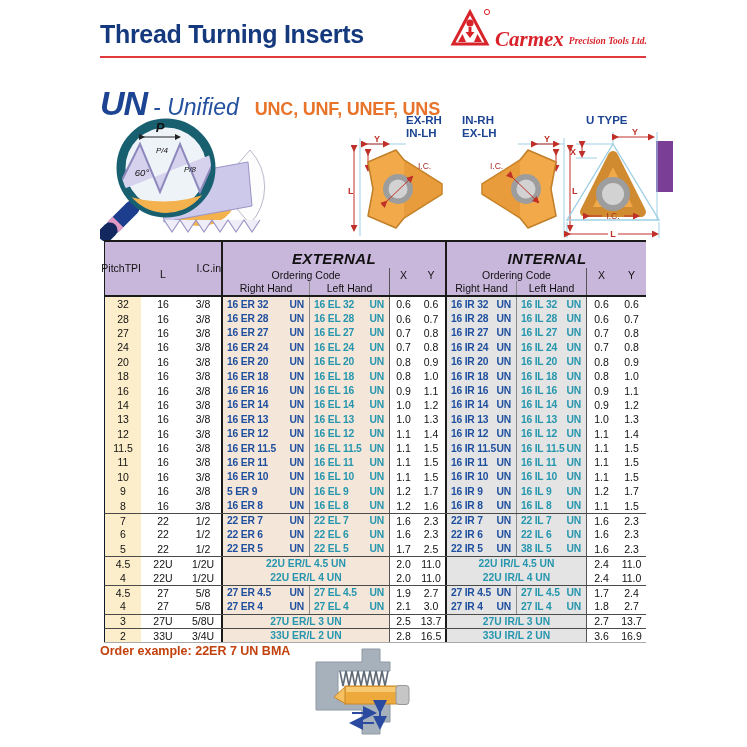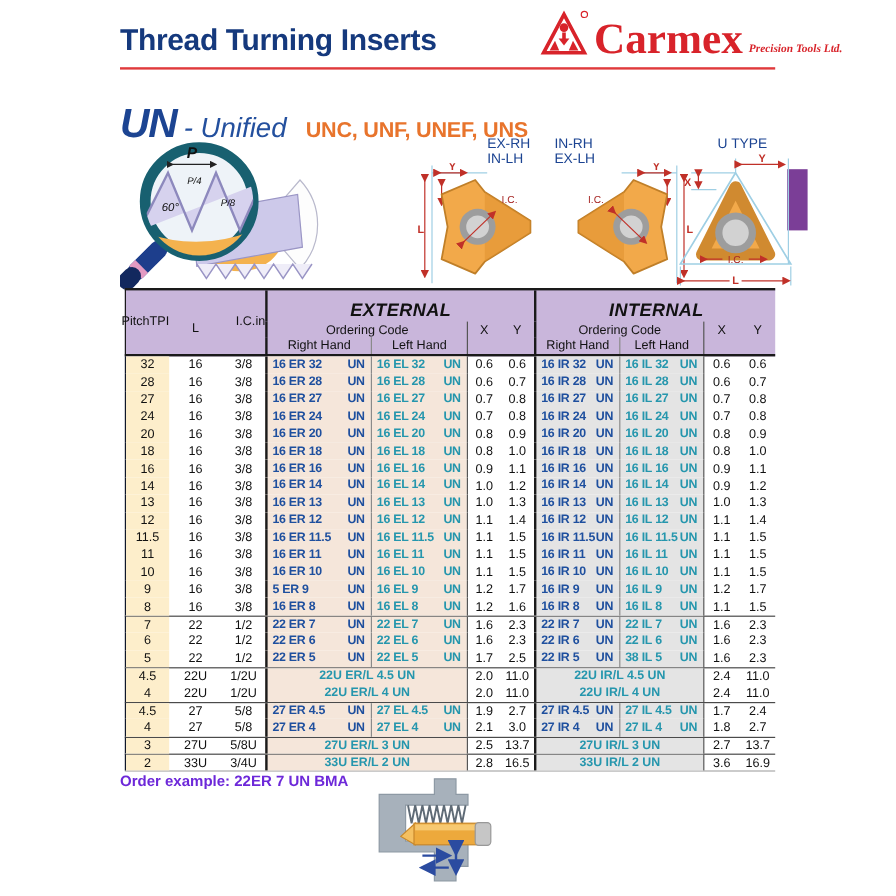--- a/index.html
+++ b/index.html
@@ -4,36 +4,36 @@
 <style>
   html,body{margin:0;padding:0;background:#fff;}
   .page{position:relative;width:747px;height:747px;background:#fff;overflow:hidden;
         font-family:"Liberation Sans",sans-serif;}
 
   
   .title{position:absolute;left:100px;top:20px;font-size:25px;font-weight:bold;
          color:#15397d;letter-spacing:-.3px;}
   .red-rule{position:absolute;left:100px;top:56px;width:546px;height:2px;background:#e03a3c;}
   .logo{position:absolute;left:450px;top:8px;display:flex;align-items:flex-end;gap:5px;}
-  .brand{font-family:"Liberation Serif",serif;font-weight:bold;
-         font-size:36px;color:#d8232a;line-height:1;}
+  .brand{font-family:"Liberation Serif",serif;font-style:italic;font-weight:bold;
+         font-size:21px;color:#d8232a;line-height:1;}
   .brand-sub{font-family:"Liberation Serif",serif;font-style:italic;font-weight:bold;
          font-size:9.5px;color:#d8232a;margin-bottom:4px;}
 
   
   .un-row{position:absolute;left:100px;top:84px;display:flex;align-items:baseline;}
   .un{font-size:34px;font-weight:bold;font-style:italic;color:#1c4492;letter-spacing:-1px;}
   .unified{font-size:23px;font-style:italic;color:#24509e;margin-left:6px;}
   .subtypes{font-size:18px;font-weight:bold;color:#e8742c;margin-left:16px;letter-spacing:-.2px;}
 
   .purple-tab{position:absolute;left:656px;top:141px;width:17px;height:51px;background:#7b3e97;}
 
   
   .diag{position:absolute;}
-  .diag-label{font-size:11.5px;font-weight:normal;color:#1c4492;line-height:13px;}
+  .diag-label{font-size:11.5px;font-weight:bold;color:#1c4492;line-height:13px;}
   svg text{font-family:"Liberation Sans",sans-serif;}
 
   
   .tbl{position:absolute;left:104px;top:240px;width:542px;--cols:36px 44px 36px 88px 80px 28px 28px 71px 70px 30px 31px;}
   .thead{display:grid;grid-template-columns:var(--cols);grid-template-rows:26px 13px 14px;
          background:#c9b6db;border-top:2px solid #1a1a1a;border-left:1px solid #1a1a1a;
          border-bottom:2px solid #1a1a1a;font-size:10.5px;color:#111;}
   .hc{display:flex;align-items:center;justify-content:center;}
   .hcol{line-height:12px;justify-content:flex-end;padding-bottom:2px;}
   .h-sec{font-size:15px;font-weight:bold;font-style:italic;letter-spacing:.4px;align-items:flex-end;padding-bottom:1px;}
@@ -45,21 +45,21 @@
         border-left:1px solid #0f172a;box-sizing:border-box;font-size:10.5px;color:#111;}
   .trow.sep{border-top:1px solid #4a4a4a;}
   .cell{display:flex;align-items:center;justify-content:center;overflow:hidden;white-space:nowrap;}
   .code{justify-content:space-between;padding:0 5px 0 4px;font-weight:bold;font-size:10.3px;letter-spacing:-.2px;}
   .cm{grid-column:span 2;justify-content:center;font-weight:bold;font-size:10.3px;}
   .er{color:#1e4f9e;}.el{color:#2596ad;}
   .c1{background:#fdeecb;}
   .ext-bg{background:#f5e6da;text-align:right;}
   .int-bg{background:#e4e4e4;}
 
-  .order-example{position:absolute;left:100px;top:644px;font-size:12.5px;font-weight:bold;color:#6d28d9;}
+  .order-example{position:absolute;left:100px;top:644px;font-size:12.5px;font-weight:bold;color:#c2410c;}
 </style>
 </head>
 <body>
 
 <div class="page">
 
   <div class="title">Thread Turning Inserts</div>
   <div class="logo">
     <svg width="40" height="42" viewBox="0 0 40 42">
       <path d="M20,4 L37,36 L3,36 Z" fill="#fff" stroke="#d8232a" stroke-width="3"></path>
@@ -170,21 +170,21 @@
       <path d="M96,26 L68,14 L60,24 L22,48 L22,58 L60,82 L68,92 L96,80 L91,53 Z" fill="#f2a94a" stroke="#c07f28" stroke-width="1.5" stroke-linejoin="round"></path>
       <path d="M60,24 L22,48 L22,58 L60,82 Z" fill="#e0912f" opacity=".55"></path>
       <circle cx="66" cy="53" r="15" fill="#9d9d9d"></circle>
       <circle cx="66" cy="53" r="9.5" fill="#d2d2d2"></circle>
       <line x1="52" y1="41" x2="78" y2="66" stroke="#c03028" stroke-width="1" marker-start="url(#mkB)" marker-end="url(#mkB)"></line>
       <text x="30" y="33" font-size="8.5" fill="#a82a28">I.C.</text>
     </svg>
   </div>
 
   <div class="diag" style="left:552px;top:114px;width:122px;">
-    <div class="diag-label" style="position:absolute;left:46px;top:0;text-align:center;">U TYPE</div>
+    <div class="diag-label" style="position:absolute;left:34px;top:0;text-align:center;">U TYPE</div>
     <svg width="122" height="118" viewBox="0 0 122 118" style="position:absolute;left:0;top:14px;">
       <defs>
           <marker id="mkC" markerWidth="7" markerHeight="7" refX="5" refY="3.5" orient="auto">
             <path d="M0,0 L7,3.5 L0,7 Z" fill="#c03028"></path>
           </marker>
         </defs>
       <line x1="61" y1="4" x2="61" y2="16" stroke="#9fcfe4" stroke-width="1"></line>
       <line x1="105" y1="4" x2="105" y2="92" stroke="#9fcfe4" stroke-width="1"></line>
       <line x1="24" y1="16" x2="61" y2="16" stroke="#9fcfe4" stroke-width="1"></line>
       <line x1="24" y1="30" x2="45" y2="30" stroke="#9fcfe4" stroke-width="1"></line>

